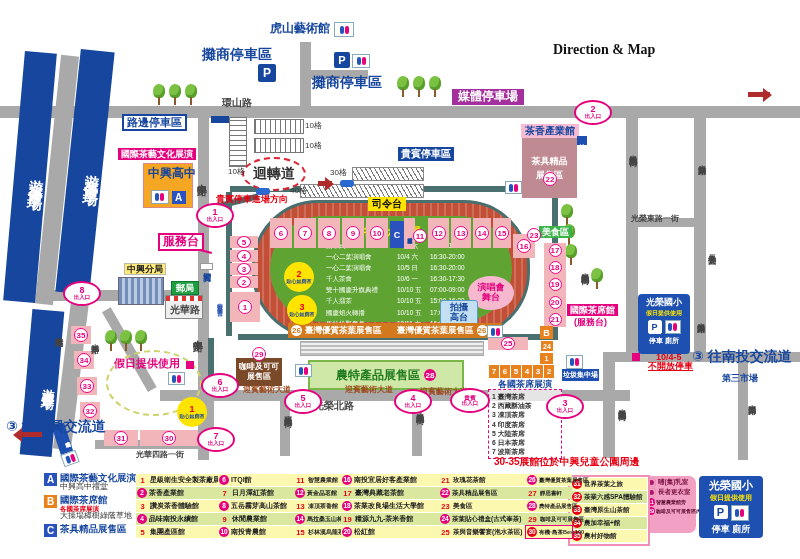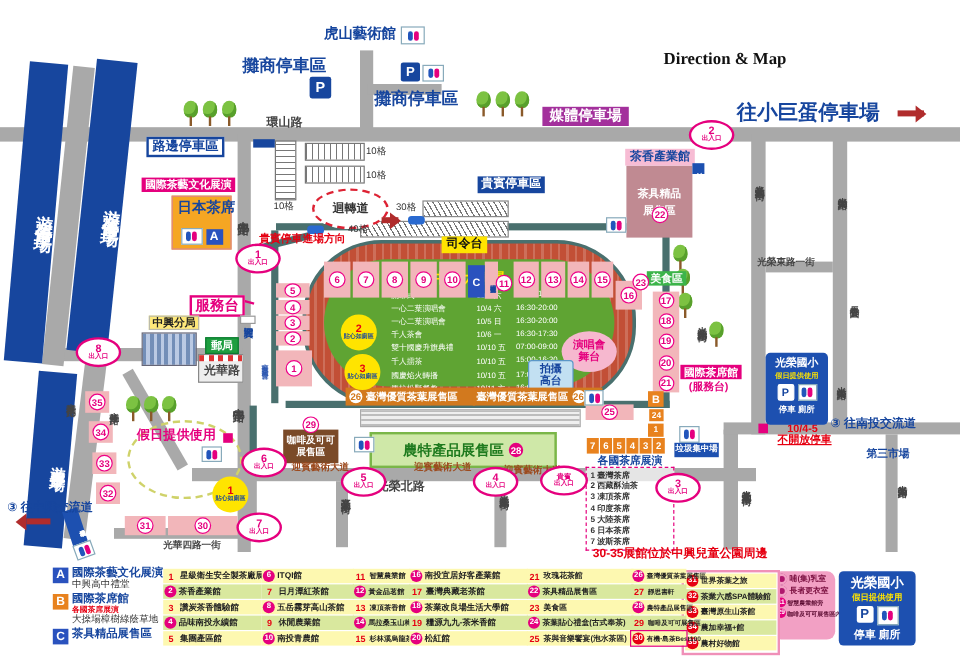--- a/index.html
+++ b/index.html
@@ -15,21 +15,21 @@
   .t-navy{color:#17469e;font-weight:bold;}
   .t-road{color:#444;font-size:10px;font-weight:bold;}
   .t-road-s{color:#444;font-size:8px;font-weight:bold;}
   .t-magenta{color:#e5007e;font-weight:bold;}
   .t-red9{color:#e60012;font-size:9px;font-weight:bold;}
   .t-red10{color:#e60012;font-size:10px;font-weight:bold;}
   .t-maroon9{color:#9c4a1e;font-size:8px;font-weight:bold;}
   .t-tiny{color:#333;font-size:8px;}
   .t-blue-v{color:#2a55b0;font-size:6px;}
   .b16{font-size:17px;}.b15{font-size:14px;}.b13{font-size:12px;}
-  .b12{font-size:12px;}.b11{font-size:11px;}.b10{font-size:10px;}.b9{font-size:9px;}
+  .b12{font-size:12px;}.b11{font-size:11px;}.b10{font-size:14px;}.b9{font-size:9px;}
   .box-navy{background:#17469e;color:#fff;font-weight:bold;padding:1px 3px;font-size:10px;}
   .box-purple{background:#a3309c;color:#fff;font-weight:bold;padding:1px 6px;font-size:12px;}
   .box-magenta{background:#e5007e;color:#fff;font-weight:bold;padding:1px 3px;font-size:9px;}
   .box-pink-label{background:#f7bcd4;color:#17469e;font-weight:bold;font-size:10px;padding:1px 4px;}
   .box-blue{background:#1d50b0;color:#fff;font-size:7px;padding:2px 1px;font-weight:bold;}
   .box-yellow{background:#ffe400;color:#111;font-weight:bold;padding:1px 4px;font-size:10px;}
   .box-yellow-label{background:#ffe97a;border:1px solid #bba;color:#222;font-size:9px;font-weight:bold;padding:0 2px;}
   .box-green-dark{background:#1e9e40;color:#fff;font-size:9px;font-weight:bold;padding:1px 4px;border:1px solid #0c7a30;}
   .box-green-label{background:#3cb44a;color:#fff;font-size:9px;font-weight:bold;padding:1px 3px;}
   .box-white-magenta{background:#fff;border:2px solid #e5007e;color:#e5007e;font-weight:bold;font-size:12px;padding:0 3px;}
@@ -70,22 +70,22 @@
   .wc i{display:block;width:4px;height:8px;border-radius:2px;}
   .wc .m{background:#2255bb;}.wc .f{background:#e5007e;}
   .tree{position:absolute;width:14px;height:21px;z-index:3;}
   .tree::before{content:"";position:absolute;left:1px;top:0;width:12px;height:14px;background:#7cc242;
                 border-radius:50% 50% 45% 45%;box-shadow:inset -2px -3px 0 #58a02c;}
   .tree::after{content:"";position:absolute;left:6px;top:13px;width:2px;height:8px;background:#8a5a2a;}
   .car{position:absolute;width:14px;height:7px;background:#2a6ad0;border-radius:3px;z-index:6;}
   .hatch{position:absolute;background:repeating-linear-gradient(60deg,#777 0 1px,#fff 1px 4px);border:1px solid #888;z-index:4;}
   .stalls{position:absolute;border:1px solid #777;z-index:4;background:repeating-linear-gradient(90deg,#777 0 1px,#fff 1px 5px);}
   .stalls.v{background:repeating-linear-gradient(0deg,#777 0 1px,#fff 1px 5px);}
-  #uturn{position:absolute;left:260px;top:157px;width:60px;height:30px;border:2px dashed #d23;border-radius:50%;background:#fff;
-         display:flex;align-items:center;justify-content:center;font-size:10px;font-weight:bold;color:#333;z-index:5;}
+  #uturn{position:absolute;left:242px;top:157px;width:60px;height:30px;border:2px dashed #d23;border-radius:50%;background:#fff;
+         display:flex;align-items:center;justify-content:center;font-size:14px;font-weight:bold;color:#333;z-index:5;}
   .red-arrow{position:absolute;height:5px;background:#b02c2c;z-index:7;}
   .red-arrow::after{content:"";position:absolute;right:-9px;top:-4px;border:7px solid transparent;border-left:9px solid #b02c2c;}
   .red-arrow.left::after{right:auto;left:-9px;border-left:none;border-right:9px solid #b02c2c;}
   .bleachers{position:absolute;left:300px;top:341px;width:182px;height:13px;z-index:3;
              background:repeating-linear-gradient(0deg,#bdbdbd 0 2px,#efefef 2px 4px);border:1px solid #aaa;}
   .bar26{position:absolute;top:323px;height:15px;background:#d2791e;color:#fff;font-size:8.5px;font-weight:bold;
          display:flex;align-items:center;gap:3px;padding:0 3px;z-index:5;white-space:nowrap;}
   .bar26 .badge{background:#fff;color:#d2791e;border:none;width:11px;height:11px;}
   #farm-box{position:absolute;left:308px;top:360px;width:152px;height:26px;background:#cfe8a8;border:2px solid #7ab648;
             color:#1e7a1e;font-weight:bold;font-size:12px;display:flex;align-items:center;justify-content:center;gap:4px;z-index:5;}
@@ -583,39 +583,38 @@
         <span class="leg-t" style="font-size:5.5px">有機‧島茶Best100</span>
       </div>
     </div>
 
 <div class="lbl t-navy b13" style="left: 270px; top: 22px;">虎山藝術館</div>
     <div class="lbl t-navy b15" style="left: 202px; top: 46px;">攤商停車區</div>
     <div class="lbl t-navy b15" style="left: 312px; top: 74px;">攤商停車區</div>
     <div class="lbl t-road" style="left: 222px; top: 97px;">環山路</div>
     <div class="lbl box-navy-border" style="left: 122px; top: 114px;">路邊停車區</div>
     <div class="lbl box-purple" style="left: 452px; top: 89px;">媒體停車場</div>
-    <div class="lbl t-navy b16" style="left: 614px; top: 84px;">往小巨蛋停車場</div>
     <div class="lbl box-navy vert" style="left: 211px; top: 116px;">貴賓停車區</div>
     <div class="lbl box-navy b13" style="left: 398px; top: 147px;">貴賓停車區</div>
     <div class="lbl box-pink-label" style="left: 521px; top: 124px;">茶香產業館</div>
     <div class="lbl box-blue vert" style="left: 577px; top: 136px;">垃圾集中場</div>
     <div class="lbl box-blue" style="left: 562px; top: 369px;">垃圾集中場</div>
     <div class="lbl box-magenta" style="left: 118px; top: 148px;">國際茶藝文化展演</div>
-    <div class="lbl t-navy b12" style="left: 148px; top: 167px;">日本茶席</div>
+    <div class="lbl t-navy b12" style="left: 148px; top: 167px;">中興高中</div>
     <div class="lbl t-road vert" style="left: 196px; top: 176px;">中學路</div>
     <div class="lbl t-road vert" style="left: 192px; top: 332px;">中學路</div>
     <div class="lbl t-tiny" style="left: 228px; top: 167px;">10格</div>
     <div class="lbl t-tiny" style="left: 305px; top: 121px;">10格</div>
     <div class="lbl t-tiny" style="left: 305px; top: 141px;">10格</div>
     <div class="lbl t-tiny" style="left: 330px; top: 168px;">30格</div>
     <div class="lbl t-tiny" style="left: 290px; top: 186px;">40格</div>
     <div class="lbl t-red9" style="left: 216px; top: 194px;">貴賓停車進場方向</div>
     <div class="lbl box-yellow" style="left: 368px; top: 197px;">司令台</div>
     <div class="lbl box-green-label" style="left: 539px; top: 226px;">美食區</div>
-    <div class="lbl box-white-magenta" style="left: 158px; top: 246px;">服務台</div>
+    <div class="lbl box-white-magenta" style="left: 158px; top: 233px;">服務台</div>
     <div class="lbl box-yellow-label" style="left: 124px; top: 263px;">中興分局</div>
     <div class="lbl box-green-dark" style="left: 171px; top: 281px;">郵局</div>
     <div class="lbl box-white-navy vert" style="left: 200px; top: 263px;">迎賓門</div>
     <div class="lbl t-road" style="left: 170px; top: 304px;">光華路</div>
     <div class="lbl t-road-s vert" style="left: 54px; top: 330px;">光華七路</div>
     <div class="lbl t-road-s vert" style="left: 90px; top: 337px;">光華十路</div>
     <div class="lbl t-magenta b11" style="left: 114px; top: 357px;">假日提供使用</div>
     <div class="lbl t-blue-v vert" style="left: 216px; top: 298px;">南投世界茶業博覽會</div>
     <div class="lbl box-magenta" style="left: 567px; top: 304px;">國際茶席館</div>
     <div class="lbl t-magenta b9" style="left: 574px; top: 317px;">(服務台)</div>

